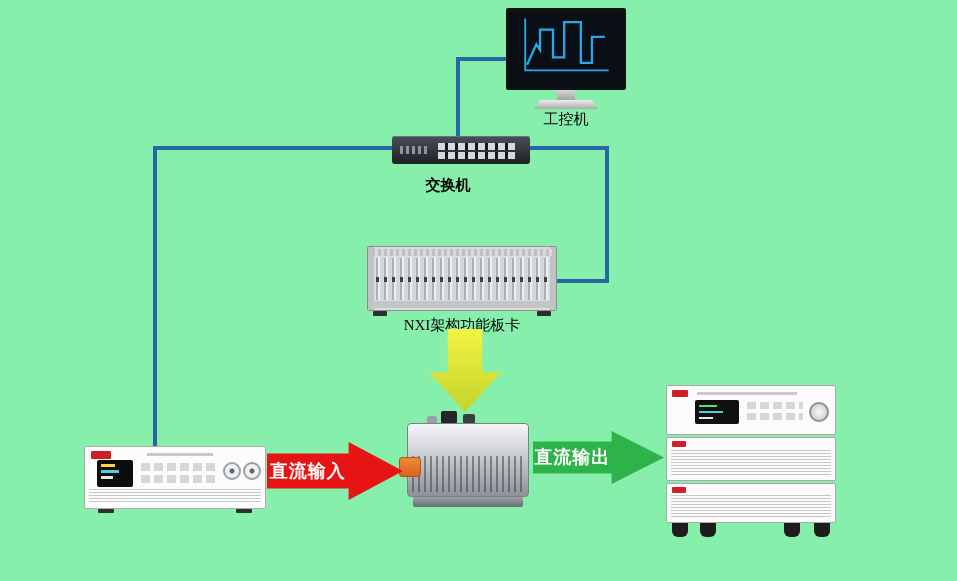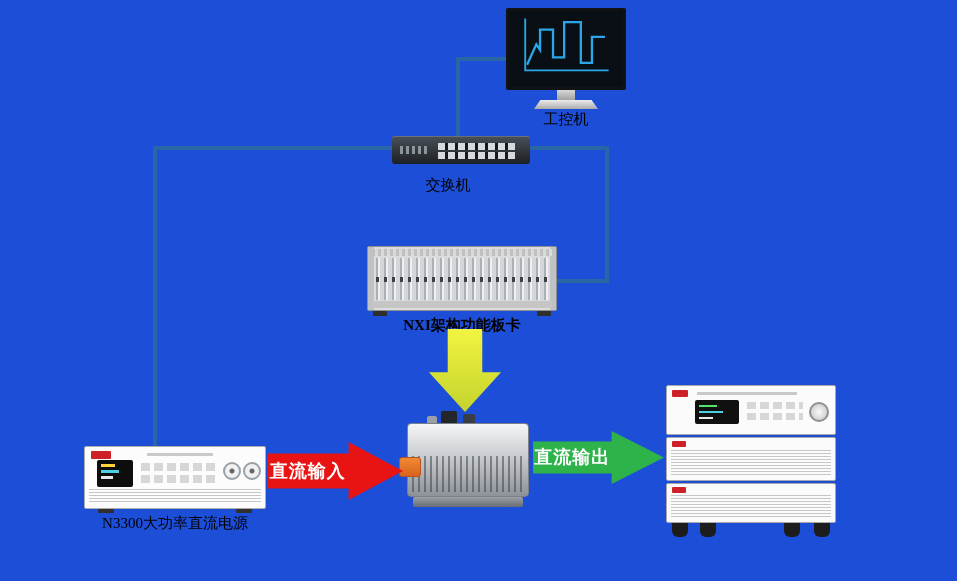--- a/index.html
+++ b/index.html
@@ -1,17 +1,17 @@
 <!DOCTYPE html>
 <html style="--line: #2a65a5; --dc-in: #e81414; --dc-out: #2eb34b; --down-arrow-top: #f2f441; --down-arrow-bottom: #c3d32c; --chart: #2aa7e8;"><head>
 <meta charset="utf-8">
 <style>
   html,body{margin:0;padding:0;background:#fff;}
   #canvas{
-    position:relative;width:957px;height:581px;background:#1d4ed8;
+    position:relative;width:957px;height:581px;background:#86efac;
     overflow:hidden;font-family:"Liberation Sans","DejaVu Sans",sans-serif;
   }
   .label{
     position:absolute;text-align:center;color:#000;
     font-family:"Liberation Serif","DejaVu Serif",serif;
     font-size:15px;line-height:1.2;
   }
 
   
   .line{position:absolute;background:var(--line,#2a65a5);}
@@ -129,34 +129,34 @@
   </div>
   <div class="monitor-neck"></div>
   <div class="monitor-base"></div>
   <div class="label" style="left:506px;top:110px;width:120px;">工控机</div>
 
   <div class="switch-body">
     <div class="switch-leds"></div>
     <div class="switch-port-row" style="top:7px;"></div>
     <div class="switch-port-row" style="top:16px;"></div>
   </div>
-  <div class="label" style="left:398px;top:176px;width:100px;">交换机</div>
+  <div class="label" style="left:398px;top:176px;width:100px;font-weight:bold;">交换机</div>
 
 
   <div class="nxi">
     <div class="nxi-rail" style="left:0;"></div>
     <div class="nxi-rail" style="right:0;"></div>
     <div class="nxi-top"></div>
     <div class="nxi-slots"></div>
     <div class="nxi-connectors"></div>
     <div class="nxi-bottom"></div>
   </div>
   <div class="foot" style="left:373px;top:311px;width:14px;height:5px;"></div>
   <div class="foot" style="left:537px;top:311px;width:14px;height:5px;"></div>
-  <div class="label" style="left:367px;top:316px;width:190px;font-weight:bold;">NXI架构功能板卡</div>
+  <div class="label" style="left:367px;top:316px;width:190px;">NXI架构功能板卡</div>
 
   <div class="arrow-down"></div>
 
   <div class="dut">
     <div class="dut-cap"></div>
     <div class="dut-conn1"></div>
     <div class="dut-conn2"></div>
     <div class="dut-body">
       <div class="dut-fins"></div>
     </div>
@@ -181,21 +181,20 @@
       <span style="left:4px;top:16px;width:12px;background:#e8e8e8;"></span>
     </div>
     <div class="btn-row" style="left:56px;top:16px;width:78px;"></div>
     <div class="btn-row" style="left:56px;top:28px;width:78px;"></div>
     <div class="psu-circle" style="left:138px;top:15px;"></div>
     <div class="psu-circle" style="left:158px;top:15px;"></div>
     <div class="vent" style="left:4px;right:4px;top:42px;bottom:4px;"></div>
   </div>
   <div class="foot" style="left:98px;top:509px;width:16px;height:4px;"></div>
   <div class="foot" style="left:236px;top:509px;width:16px;height:4px;"></div>
-  <div class="label" style="left:60px;top:514px;width:230px;">N3300大功率直流电源</div>
 
   <div class="load">
     <div class="load-unit" style="top:0;height:50px;">
       <div class="inst-logo" style="left:5px;top:4px;width:16px;height:7px;"></div>
       <div class="psu-titleline" style="left:30px;top:6px;width:100px;"></div>
       <div class="load-display">
         <span style="left:4px;top:5px;width:18px;background:#53e26b;"></span>
         <span style="left:4px;top:11px;width:24px;background:#4dd0e1;"></span>
         <span style="left:4px;top:17px;width:14px;background:#e8e8e8;"></span>
       </div>

